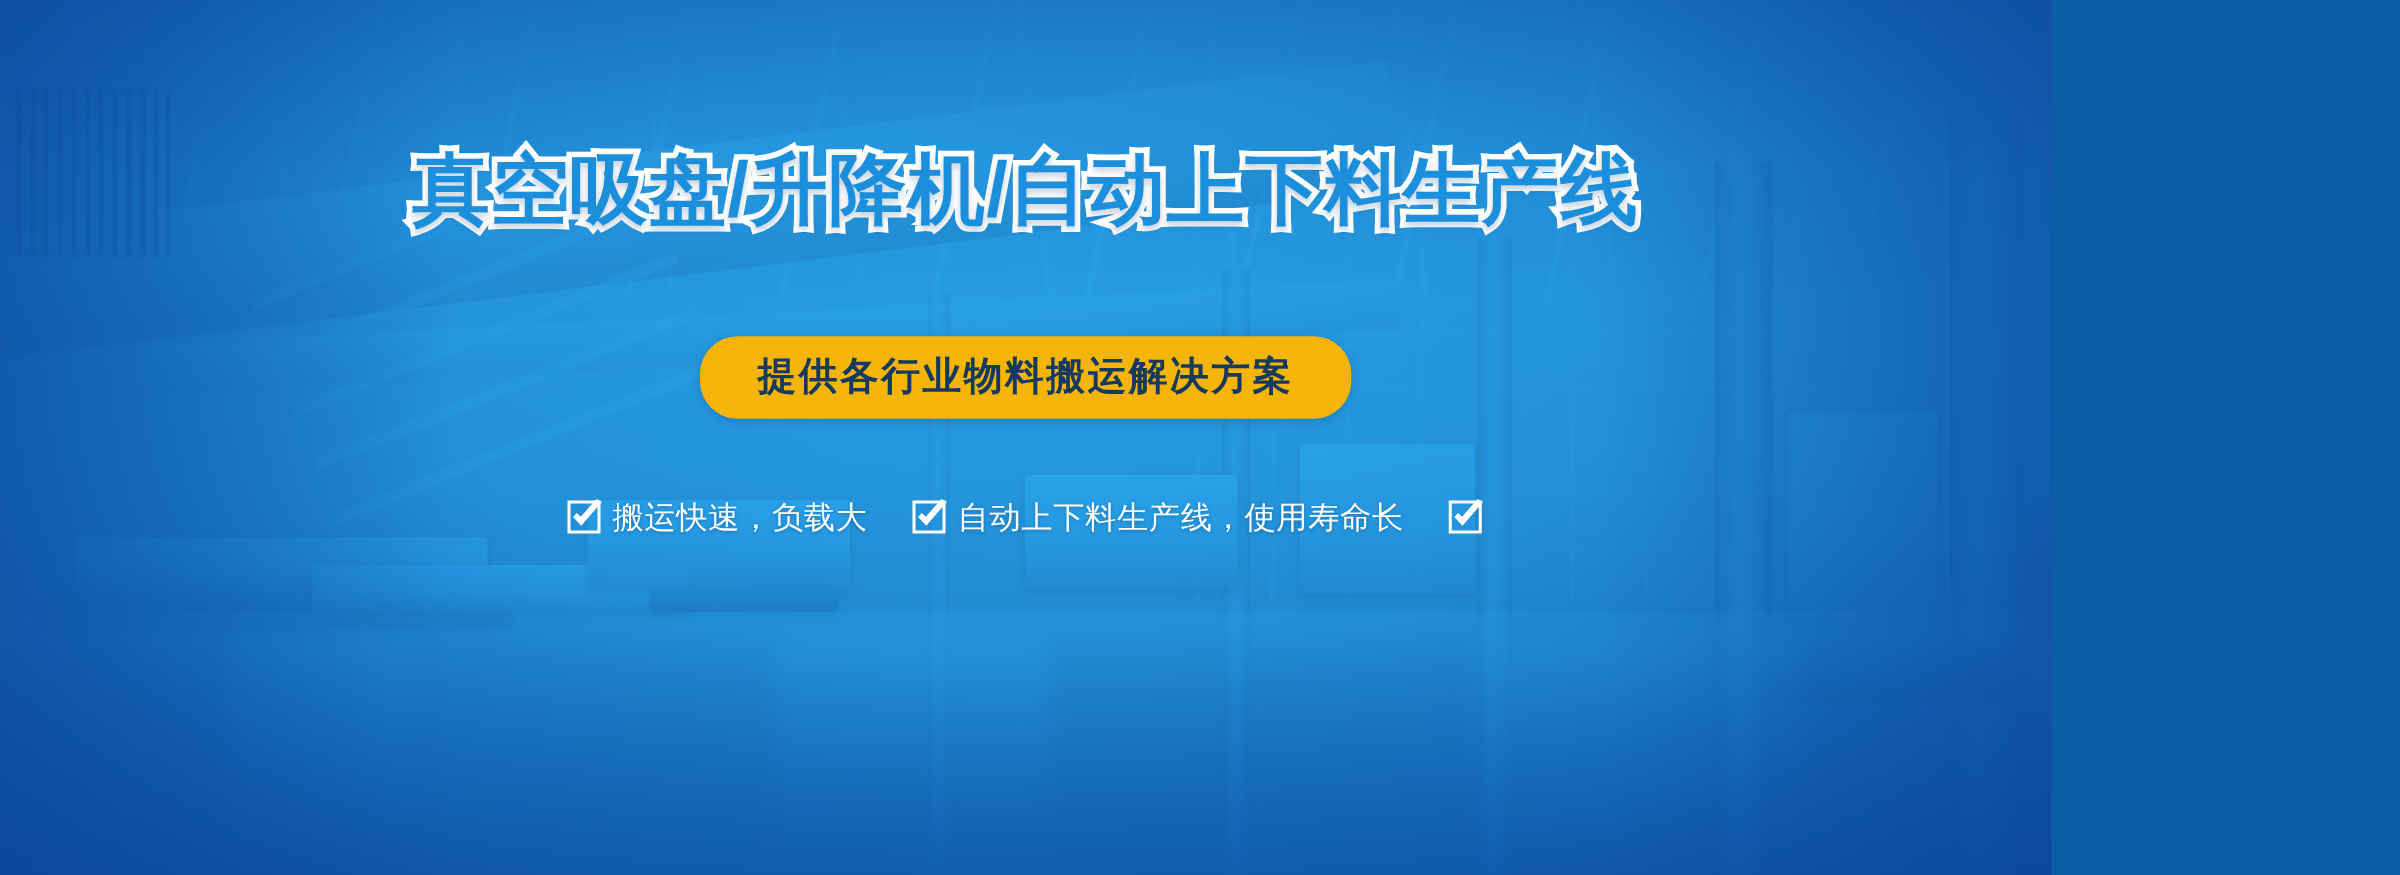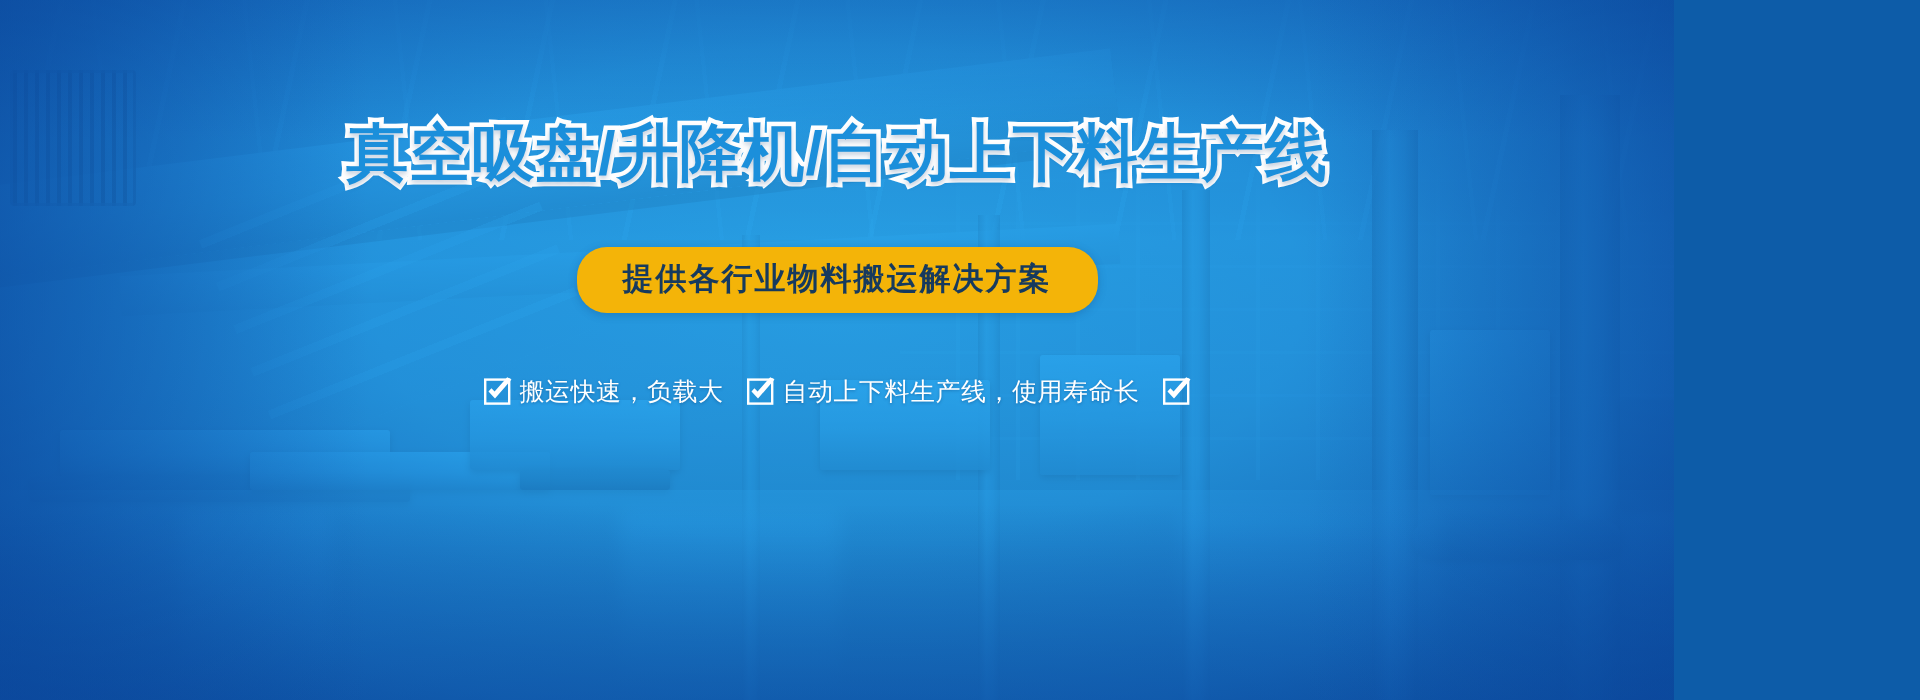--- a/index.html
+++ b/index.html
@@ -10,21 +10,20 @@
   body {
     font-family: "Liberation Sans", "DejaVu Sans", sans-serif;
   }
 
   #banner {
     position: relative;
     width: 1641px;
     height: 700px;
     overflow: hidden;
     background: #4c1d95;
-    padding-left: 33px;
   }
 
   
   #photo {
     position: absolute;
     inset: 0;
     overflow: hidden;
     filter: saturate(0.5) brightness(1.02);
   }
 
@@ -232,37 +231,37 @@
     letter-spacing: 1px;
     line-height: 1.12;
     color: #1b8fdb;
     -webkit-text-stroke: 9px #ffffff;
     paint-order: stroke fill;
     text-shadow: 0 3px 5px rgba(10,60,120,0.25);
     white-space: nowrap;
   }
 
   #badge {
-    margin-top: 18px;
+    margin-top: 40px;
     background: #f4b408;
     color: #163a5e;
     font-size: 31px;
     font-weight: 700;
     letter-spacing: 2px;
     padding: 11px 46px 13px 46px;
     border-radius: 30px;
     white-space: nowrap;
     box-shadow: 0 2px 8px rgba(20,70,130,0.30);
   }
 
   #features {
     margin-top: 62px;
     display: flex;
     align-items: center;
-    gap: 22px;
+    gap: 35px;
     white-space: nowrap;
   }
   .feature {
     display: flex;
     align-items: center;
     gap: 7px;
   }
   .check-icon {
     width: 30px;
     height: 30px;

